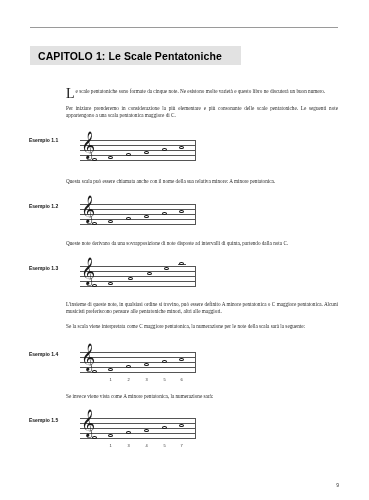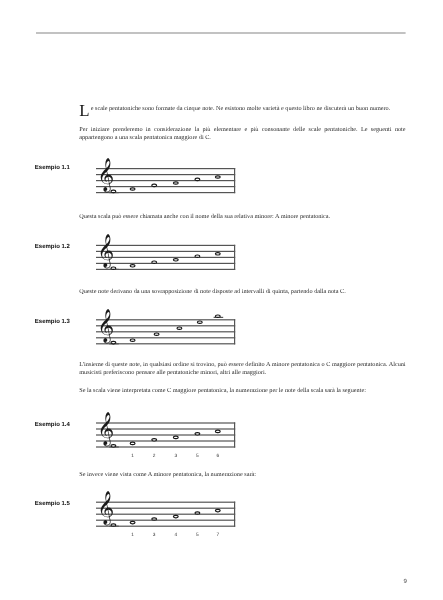--- a/index.html
+++ b/index.html
@@ -170,20 +170,23 @@
     color: #333333;
   }
 </style>
 </head>
 <body>
 
 <div class="page">
 
   <div class="top-rule"></div>
 
+  <div class="chapter-band">
+    <div class="chapter-title">CAPITOLO 1:  Le Scale Pentatoniche</div>
+  </div>
 
   <div class="para lead" style="top:88px;">
     <span class="dropcap">L</span><span>e scale pentatoniche sono formate da cinque note. Ne esistono molte varietà e questo libro ne discuterà un buon numero.</span>
   </div>
 
   <div class="para" style="top:105px;">Per iniziare prenderemo in considerazione la più elementare e più consonante delle scale pentatoniche. Le seguenti note appartengono a una scala pentatonica maggiore di C.</div>
 
   <div class="ex-label" style="top:137px;">Esempio 1.1</div>
   <div class="system" style="top:140px;">
     <div class="staff">

